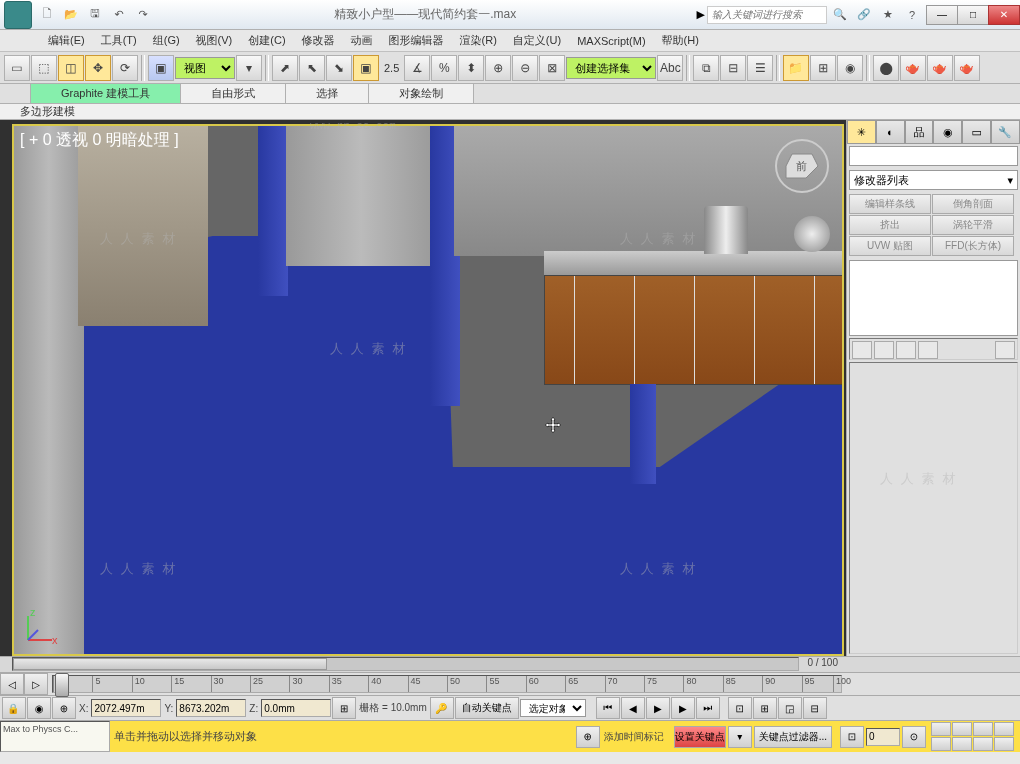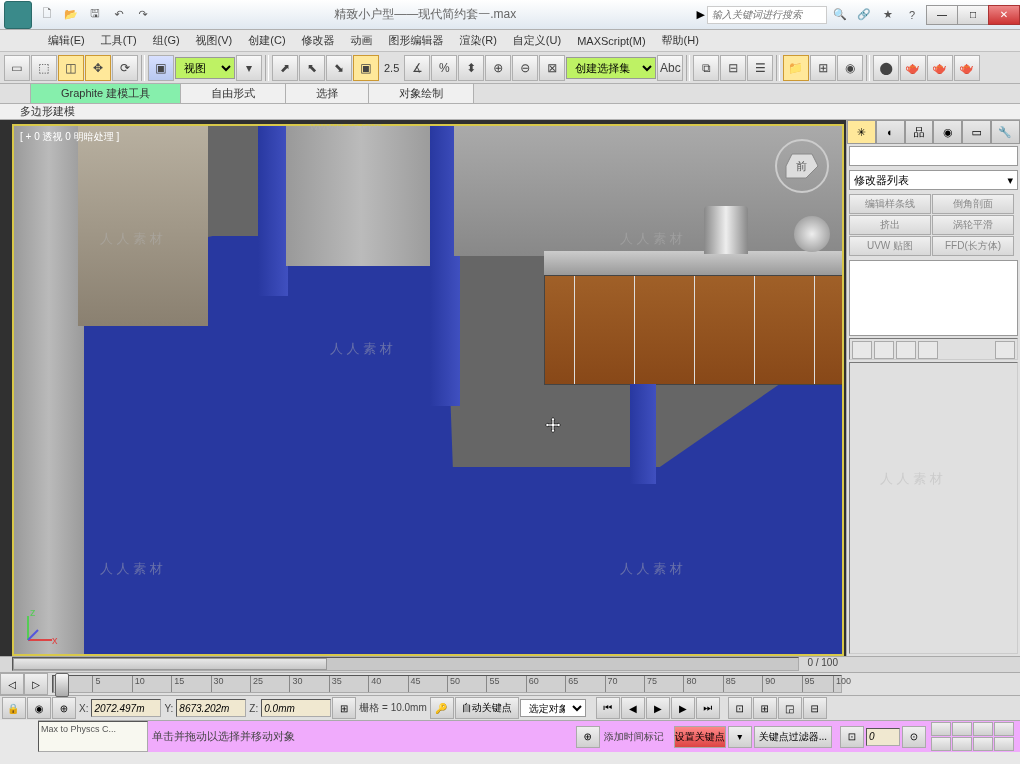--- a/index.html
+++ b/index.html
@@ -33,21 +33,21 @@
 
 .ribbon-tabs { height: 20px; display: flex; align-items: flex-end; background: #e0e0e0; border-bottom: 1px solid #b0b0b0; padding-left: 30px; }
 .ribbon-tab { padding: 2px 30px; border: 1px solid #b0b0b0; border-bottom: none; background: #f0f0f0; margin-right: -1px; color: #333; }
 .ribbon-tab.active { background: #86efac; }
 .ribbon-sub { height: 16px; background: #f0f0f0; border-bottom: 1px solid #b0b0b0; padding-left: 20px; display: flex; align-items: center; color: #333; }
 
 
 .content { display: flex; height: 536px; }
 .viewport-area { flex: 1; position: relative; background: #303030; }
 .viewport { position: absolute; left: 12px; top: 4px; right: 2px; bottom: 0; border: 2px solid #d8c84a; background: #666; overflow: hidden; }
-.viewport-label { position: absolute; left: 6px; top: 4px; color: #fff; font-size: 10px; z-index: 10; }
+.viewport-label { position: absolute; left: 6px; top: 4px; color: #fff; font-size: 16px; z-index: 10; }
 .scene-3d { width: 100%; height: 100%; position: relative; }
 .floor { position: absolute; background: #2838a0; }
 .wall { position: absolute; background: linear-gradient(90deg,#888,#aaa,#888); }
 .cabinet { position: absolute; background: linear-gradient(#a06028,#884818); border: 1px solid #444; }
 .counter { position: absolute; background: linear-gradient(#ccc,#999); }
 .gizmo { position: absolute; left: 6px; bottom: 6px; width: 40px; height: 40px; }
 .cursor-cross { position: absolute; left: 530px; top: 290px; width: 18px; height: 18px; }
 .viewcube { position: absolute; right: 10px; top: 10px; width: 60px; height: 60px; }
 
 
@@ -72,31 +72,31 @@
 
 .timeline-row { height: 24px; display: flex; align-items: center; border-top: 1px solid #aaa; border-bottom: 1px solid #aaa; background: #e0e0e0; }
 .time-slider { flex: 1; height: 18px; background: #d0d0d0; border: 1px inset #aaa; position: relative; margin: 0 4px; }
 .time-ruler { position: absolute; inset: 0; }
 .tick { position: absolute; top: 0; bottom: 0; border-left: 1px solid #888; font-size: 9px; color: #555; padding-left: 2px; }
 .time-thumb { position: absolute; left: 2px; top: -3px; width: 14px; height: 24px; background: linear-gradient(#f8f8f8,#aaa); border: 1px solid #666; border-radius: 2px; }
 
 .status-row { height: 24px; display: flex; align-items: center; background: #e0e0e0; gap: 1px; padding: 0 2px; }
 .status-btn { width: 24px; height: 22px; border: 1px solid #aaa; background: linear-gradient(#f0f0f0,#d0d0d0); display:flex; align-items:center; justify-content:center; font-size:10px; }
 .status-btn.red { background: linear-gradient(#f88,#d44); }
-.coord-field { width: 70px; height: 18px; border: 1px inset #aaa; background: #f0e8d0; padding: 0 2px; font-size: 10px; display: flex; align-items: center; font-style: italic; }
+.coord-field { width: 70px; height: 18px; border: 1px inset #aaa; background: #f0e8d0; padding: 0 2px; font-size: 10px; display: flex; align-items: center; }
 .coord-label { padding: 0 2px; color: #444; font-size: 10px; }
 .status-combo { height: 18px; border: 1px solid #999; background: #fff; padding: 0 4px; font-size: 10px; }
 
-.prompt-row { height: 32px; display: flex; background: #f0abfc; border-top: 1px solid #aaa; margin-left: 38px; }
+.prompt-row { height: 32px; display: flex; background: #fde047; border-top: 1px solid #aaa; }
 .script-mini { width: 110px; border: 1px inset #aaa; background: #f8f8f0; padding: 2px; font-size: 9px; color: #555; }
 .prompt-text { flex: 1; display: flex; flex-direction: column; justify-content: center; padding: 0 4px; color: #444; }
 .nav-btns { display: flex; flex-wrap: wrap; width: 90px; padding: 1px; gap: 1px; }
 .nav-btn { width: 20px; height: 14px; border: 1px solid #aaa; background: linear-gradient(#f0f0f0,#d0d0d0); font-size: 8px; }
 
-.watermark { position: absolute; color: rgba(180,180,180,.45); font-size: 13px; pointer-events: none; }
+.watermark { position: absolute; color: rgba(180,180,180,.45); font-size: 13px; pointer-events: none; font-family: Liberation Mono, monospace; }
 </style>
 </head>
 <body>
 
 <div class="titlebar">
   <div class="app-icon"></div>
   <div class="qat">
     <button class="qat-btn">🗋</button>
     <button class="qat-btn">📂</button>
     <button class="qat-btn">🖫</button>

